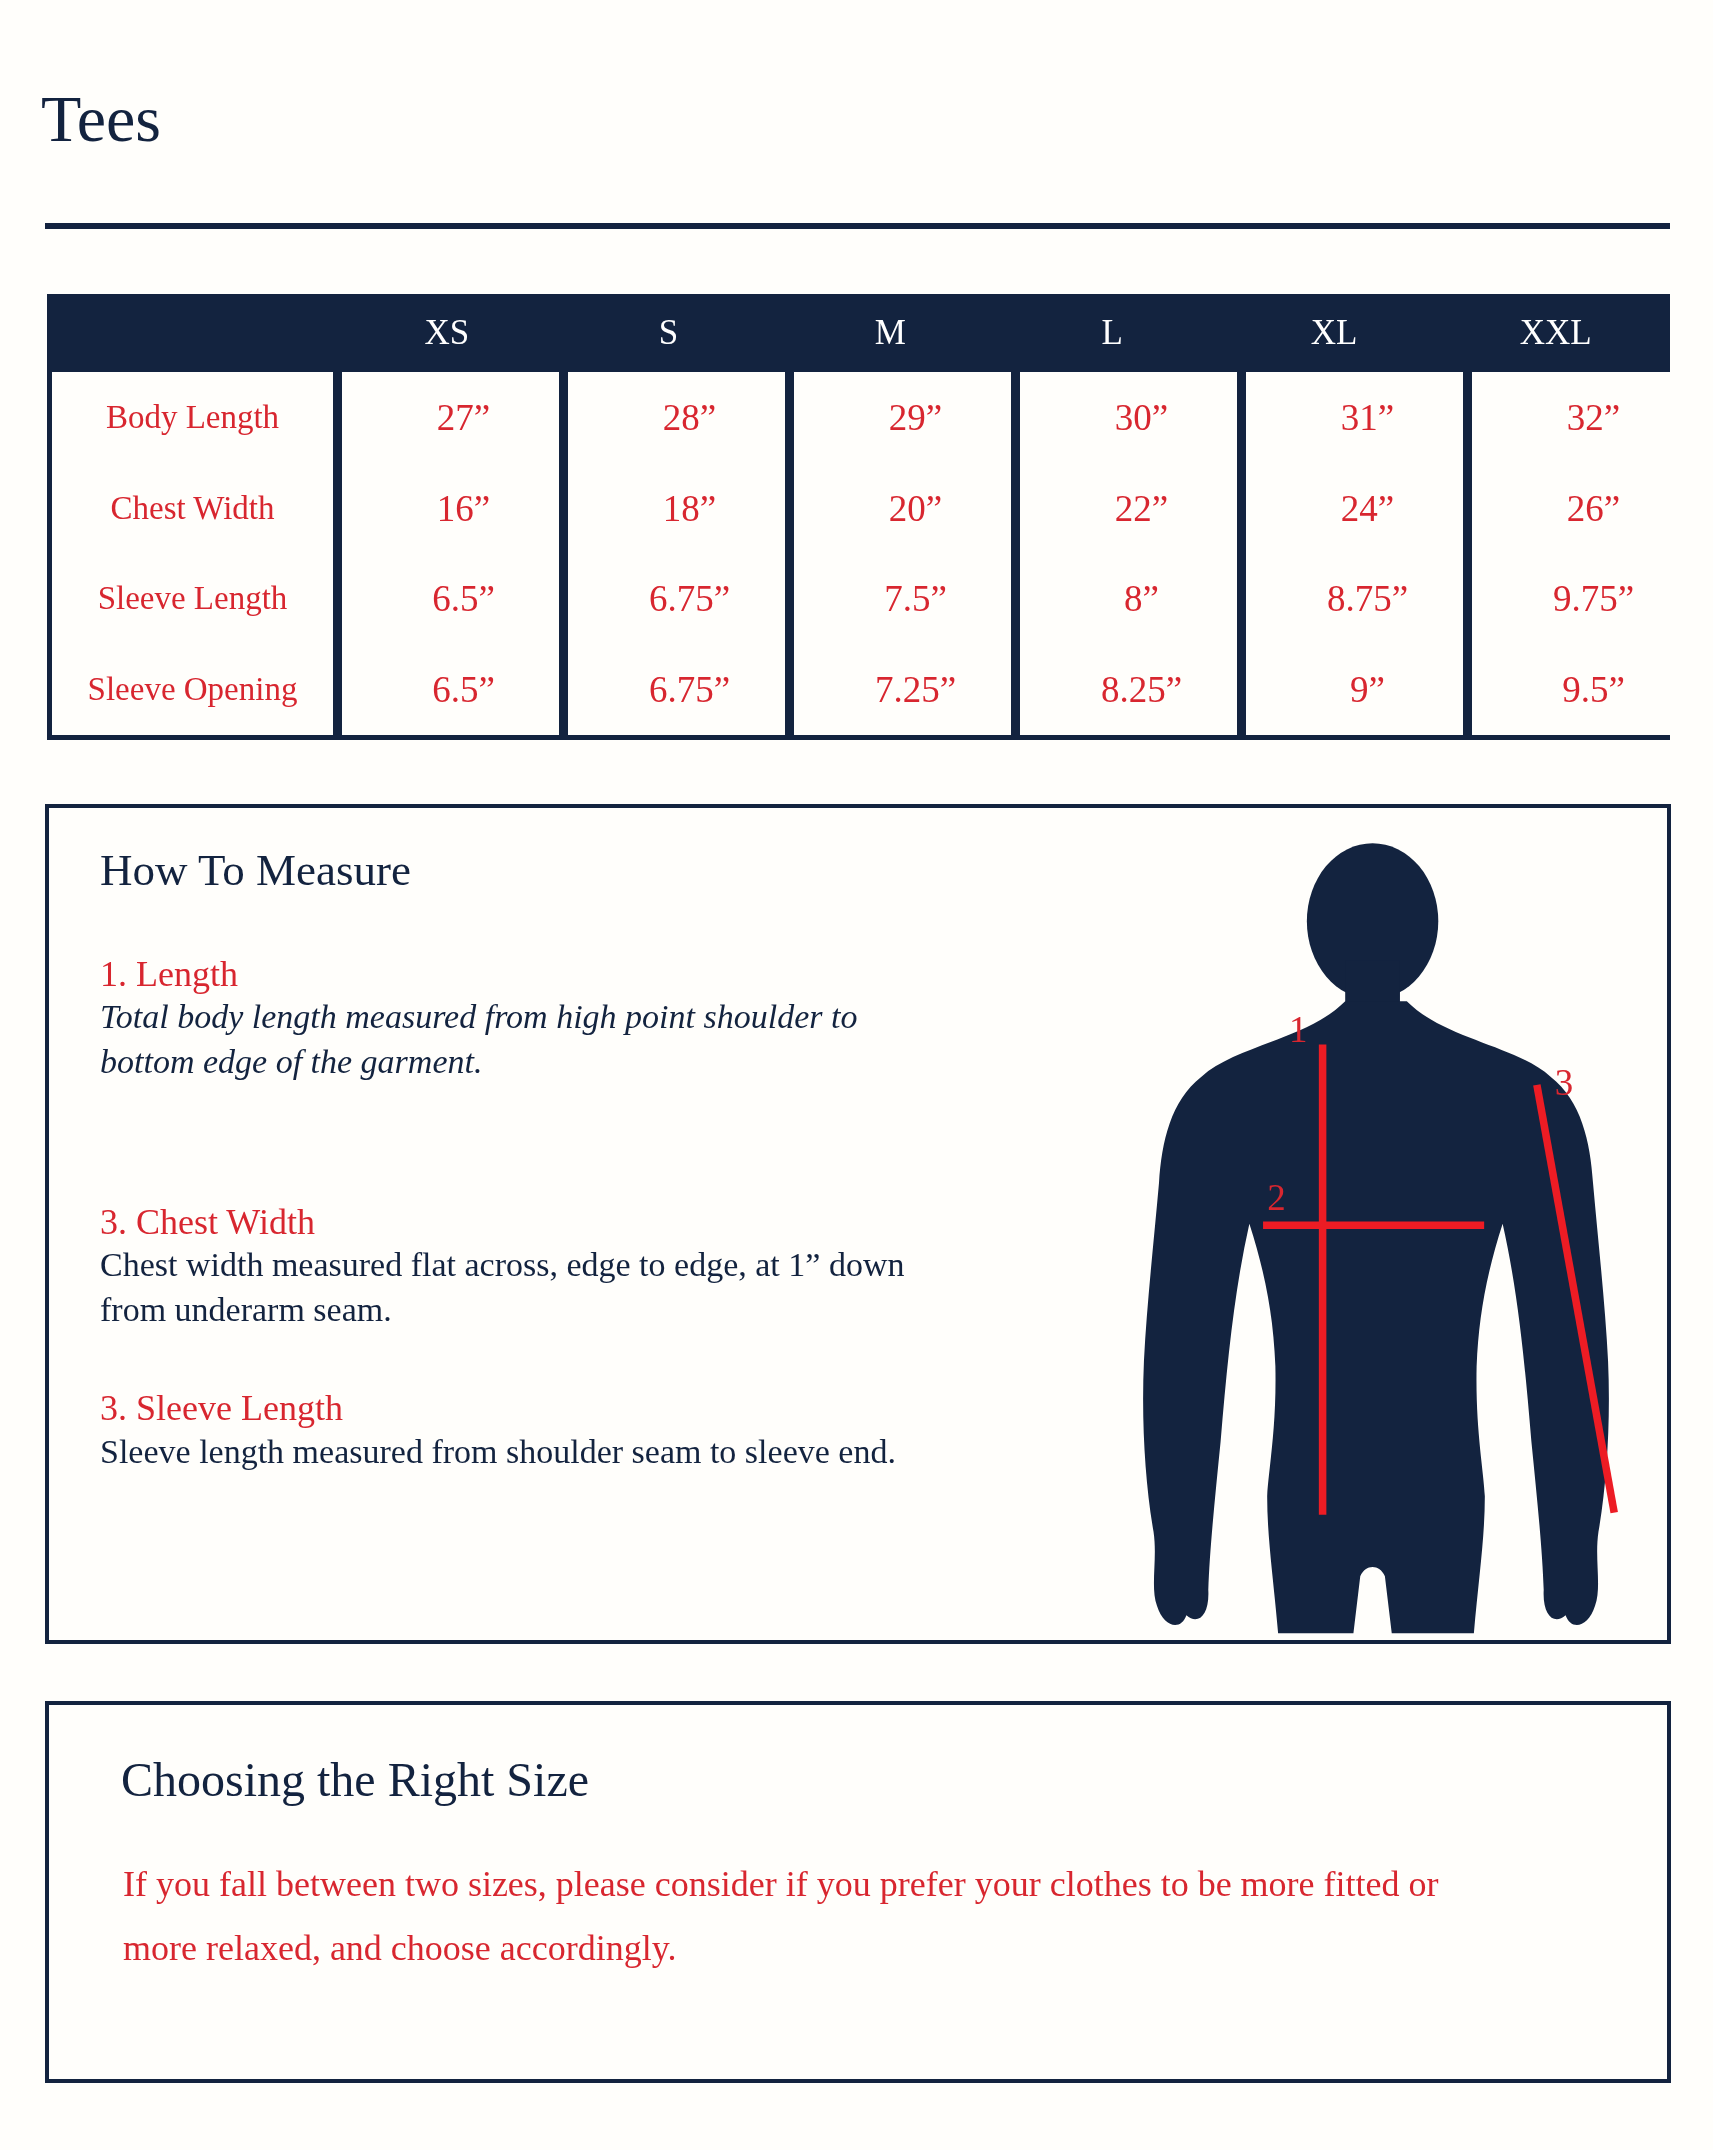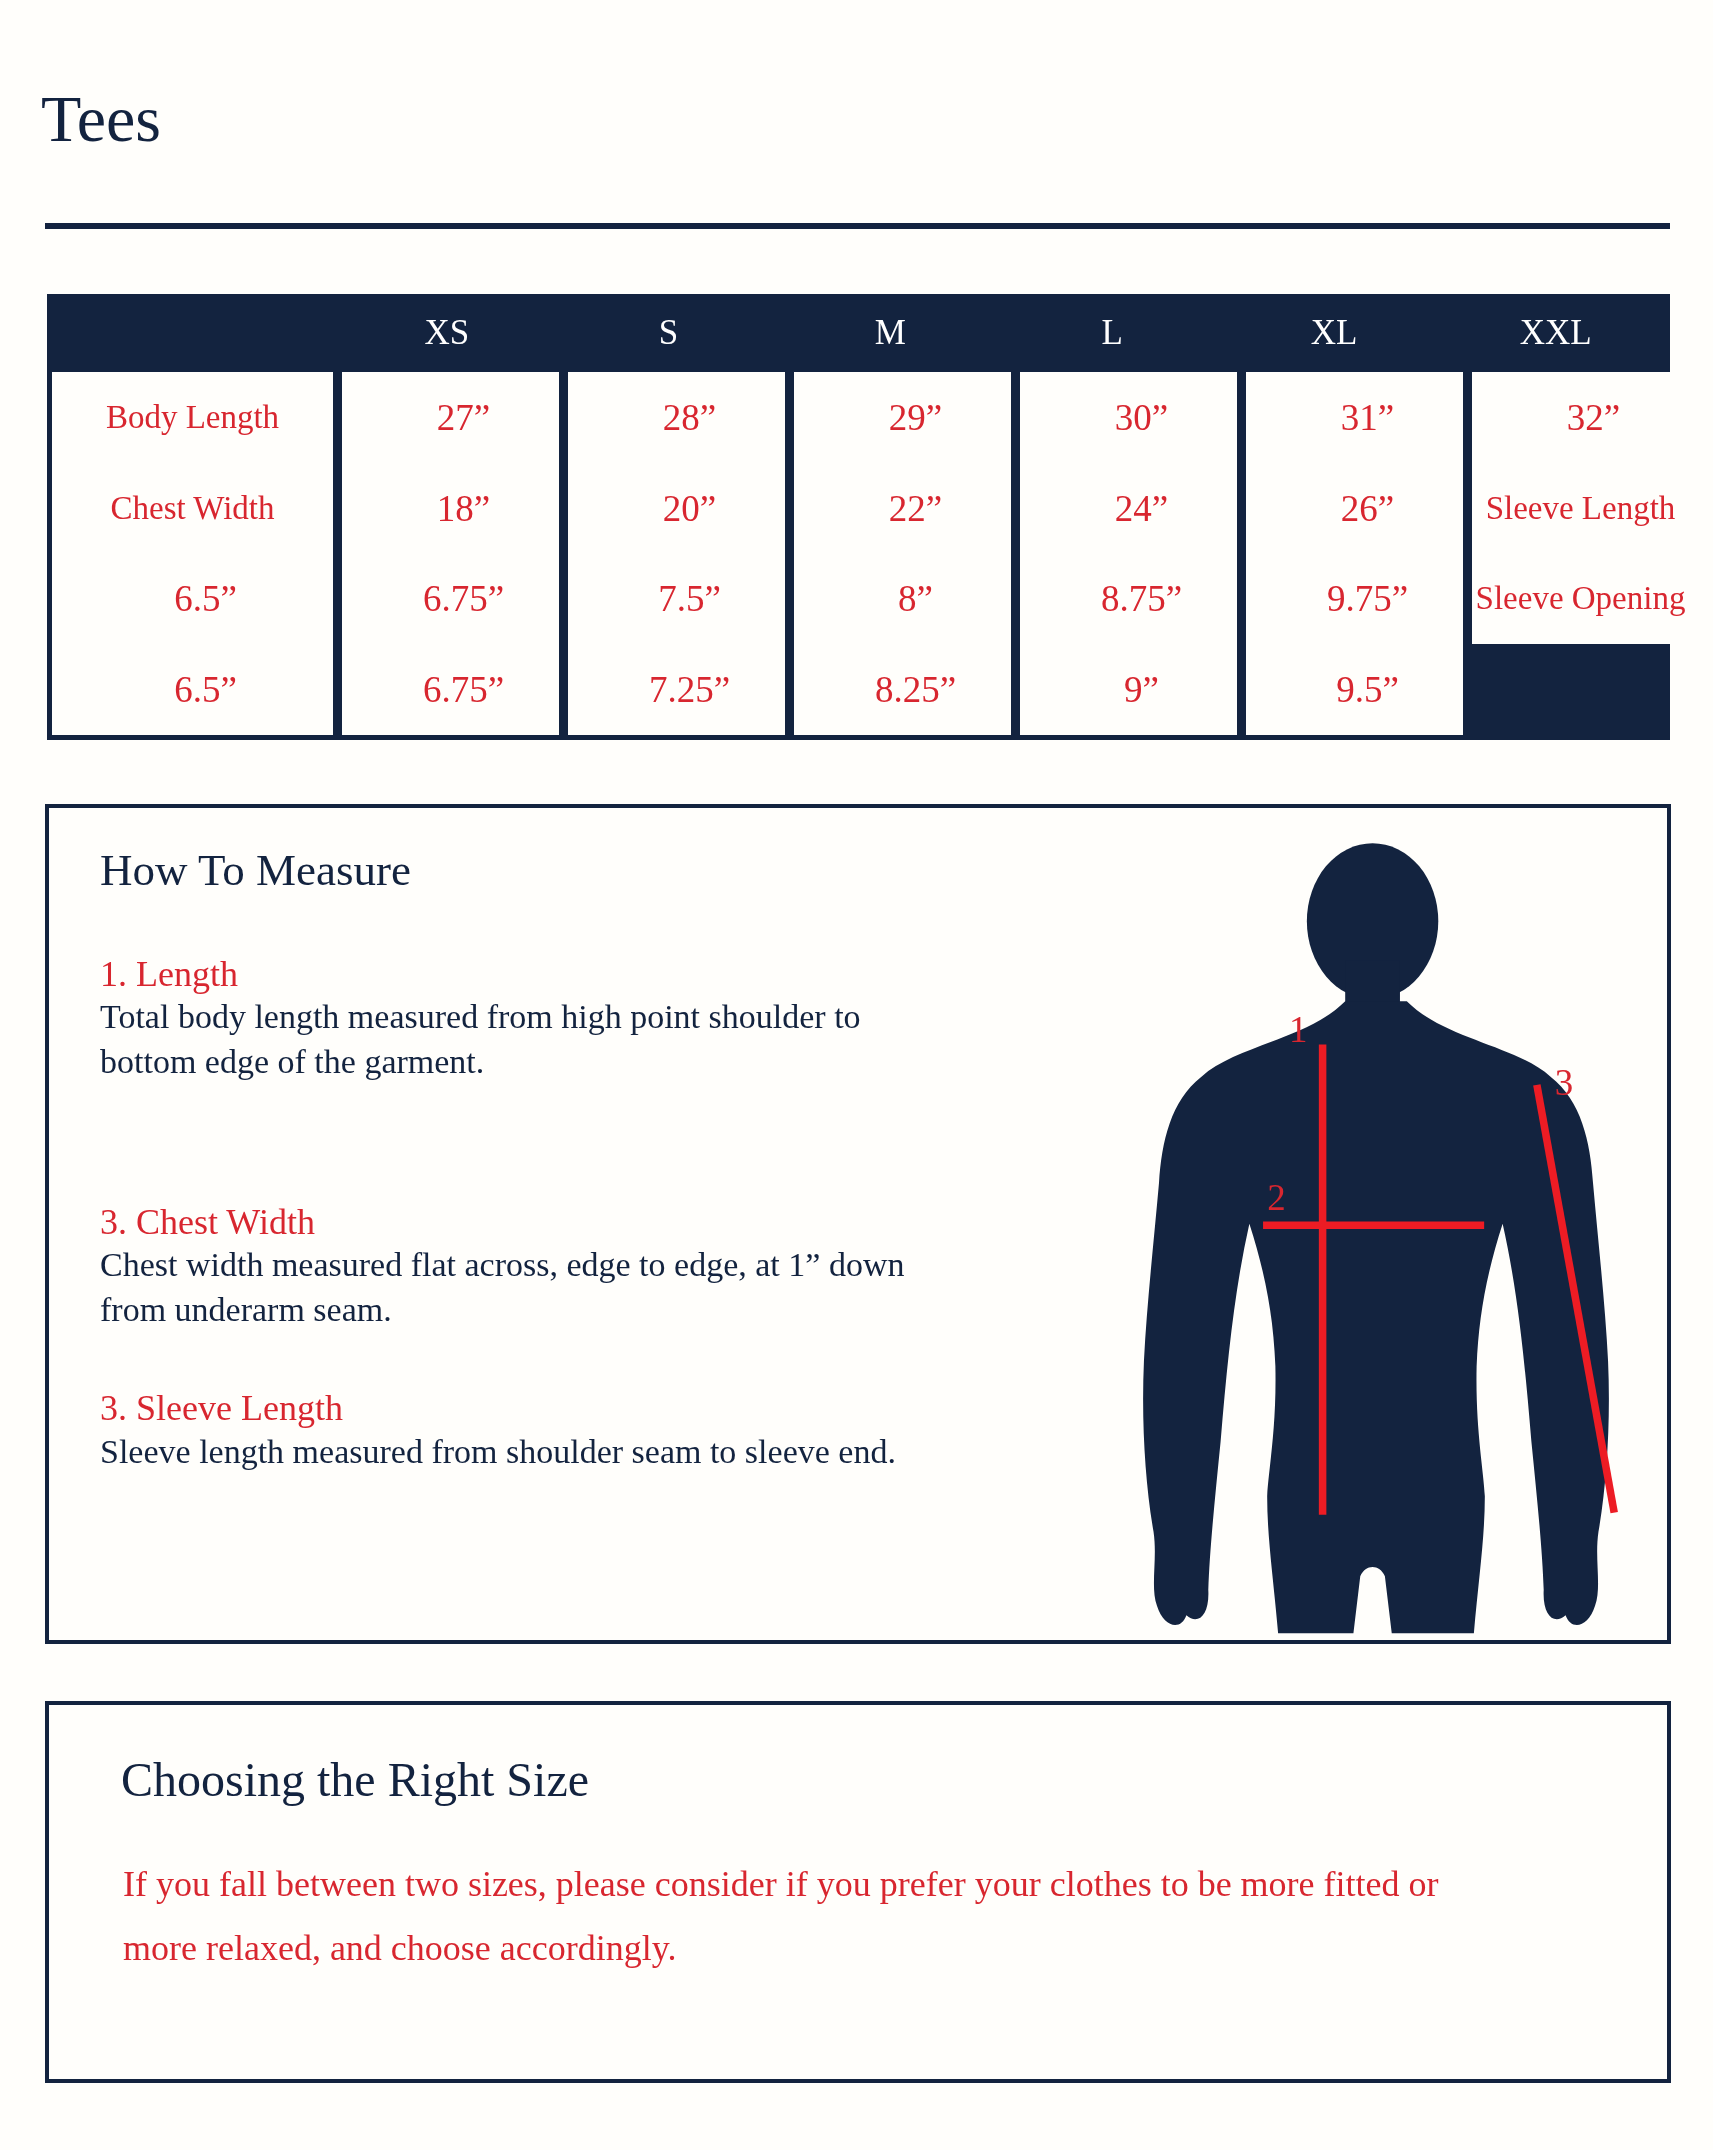--- a/index.html
+++ b/index.html
@@ -101,21 +101,21 @@
   .htm-body {
     position: absolute;
     left: 51px;
     font-size: 34px;
     line-height: 45px;
     color: #13233F;
     white-space: pre-line;
     width: 1068px;
   }
   .htm-h1 { top: 145px; }
-  .htm-b1 { top: 186px; }
+  .htm-b1 { top: 186px; font-style: italic; }
   .htm-h2 { top: 393px; }
   .htm-b2 { top: 434px; }
   .htm-h3 { top: 579px; }
   .htm-b3 { top: 621px; }
 
   .body-diagram {
     position: absolute;
     left: 1084px;   
     top: 32px;      
     width: 486px;
@@ -171,20 +171,21 @@
   <div class="table-body">
     <div class="cell rowlabel">Body Length</div>
     <div class="cell value">27”</div>
     <div class="cell value">28”</div>
     <div class="cell value">29”</div>
     <div class="cell value">30”</div>
     <div class="cell value">31”</div>
     <div class="cell value">32”</div>
 
     <div class="cell rowlabel">Chest Width</div>
+    <div class="cell value">16”</div>
     <div class="cell value">18”</div>
     <div class="cell value">20”</div>
     <div class="cell value">22”</div>
     <div class="cell value">24”</div>
     <div class="cell value">26”</div>
 
     <div class="cell rowlabel">Sleeve Length</div>
     <div class="cell value">6.5”</div>
     <div class="cell value">6.75”</div>
     <div class="cell value">7.5”</div>

